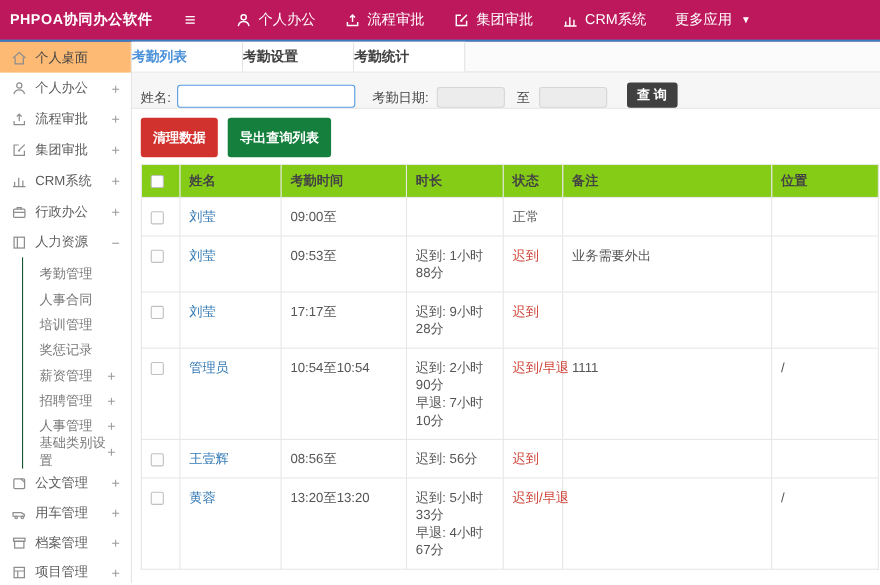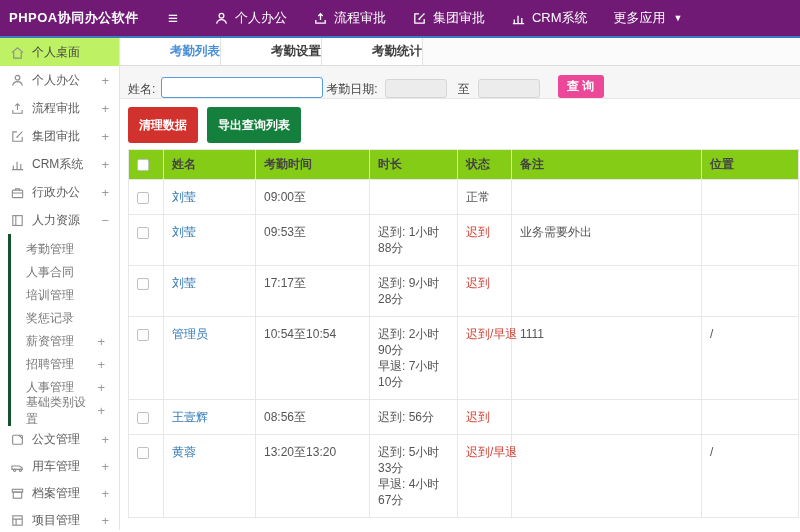--- a/index.html
+++ b/index.html
@@ -1,63 +1,63 @@
 <!DOCTYPE html>
 <html><head>
 <meta charset="utf-8">
 <style>
   *{box-sizing:border-box;margin:0;padding:0}
   html,body{width:800px;height:532px;overflow:hidden;background:#fff;
     font-family:"Liberation Sans",sans-serif;-webkit-font-smoothing:antialiased}
   a{text-decoration:none;color:inherit;cursor:pointer}
 
   
-  .topbar{height:38px;background:#701a75;border-bottom:2px solid #3a7ec2;
+  .topbar{height:38px;background:#be185d;border-bottom:2px solid #3a7ec2;
     display:flex;align-items:center;color:#fff}
   .logo{width:152px;padding-left:9px;font-size:13px;font-weight:bold;letter-spacing:.5px}
   .hamburger{font-size:17px;line-height:1;cursor:pointer;margin-left:16px;font-weight:bold}
   .topnav{display:flex;align-items:center;margin-left:36px;gap:26px;font-size:13px}
   .nav-item{display:flex;align-items:center;gap:6px;color:#fff;white-space:nowrap}
   .nicon{width:15px;height:15px;display:inline-flex}
   .nicon svg{width:15px;height:15px;stroke:currentColor;fill:none;stroke-width:1.4}
   .caret{font-size:9px;margin-left:2px}
 
   
   .layout{display:flex;height:492px}
 
   
   .sidebar{width:120px;flex-shrink:0;border-right:1px solid #e4e4e4;
     font-size:12px;color:#5c5c5c;overflow:hidden}
   .side-item{height:28px;display:flex;align-items:center;padding:0 10px;cursor:pointer}
-  .side-item.active{background:#bef264;color:#444}
+  .side-item.active{background:#fdba74;color:#444}
   .sicon{width:15px;height:15px;margin-right:7px;color:#8d8d8d;display:inline-flex;flex-shrink:0}
   .sicon svg{width:15px;height:15px;stroke:currentColor;fill:none;stroke-width:1.2}
   .plus{margin-left:auto;color:#9a9a9a;font-size:13px}
-  .subs{margin-left:8px;border-left:3px solid #14532d;padding:4px 0}
+  .subs{margin-left:20px;border-left:1px solid #14532d;padding:4px 0}
   .sub-item{height:23px;display:flex;align-items:center;padding-left:15px;color:#787878;cursor:pointer}
   .sub-item .plus{margin-right:14px}
   .bottom-group .side-item{height:27px}
 
   
   .content{flex:1;display:flex;flex-direction:column;min-width:0}
   .tabstrip{height:28px;background:#fbfbfb;border-bottom:1px solid #dcdcdc;display:flex}
-  .tab{width:101px;line-height:27px;text-align:right;font-size:12.5px;font-weight:bold;
+  .tab{width:101px;line-height:27px;text-align:left;font-size:12.5px;font-weight:bold;
     color:#404040;background:#fff;border-right:1px solid #e2e2e2;cursor:pointer}
   .tab.active{color:#4a90d9}
 
   .searchbar{height:33px;background:#f6f6f6;border-bottom:1px solid #e7e7e7;
     display:flex;align-items:flex-end;padding-left:8px;font-size:12px;color:#454545}
   .name-input{width:162px;height:21px;border:1px solid #569bdd;border-radius:3px;
     margin-left:6px;outline:none;padding:0 5px;font-size:12px;background:#fff}
-  .lbl-date{margin-left:3px}
+  .lbl-date{margin-left:15px}
   .date-input{width:62px;height:19px;background:#ececec;border:1px solid #d6d6d6;
     border-radius:3px;margin-left:7px;font-size:12px;padding:0 4px;color:#555}
   .lbl-to{margin:0 0 0 11px}
   .date-input.second{margin-left:8px}
-  .search-btn{margin-left:18px;width:46px;height:23px;background:#ec4899;color:#fff;
+  .search-btn{margin-left:18px;width:46px;height:23px;background:#404040;color:#fff;
     border:none;border-radius:3px;font-size:12px;font-weight:bold;cursor:pointer;line-height:23px}
 
   .actions{padding:8px 0 6px 8px;display:flex;gap:9px;background:#fff}
   .abtn{height:36px;padding:0 11px;border:none;border-radius:3px;color:#fff;
     font-size:12px;font-weight:bold;cursor:pointer}
   .btn-danger{background:#d2322d}
   .btn-info{background:#15803d}
 
   
   .tablewrap{margin-left:8px;width:670px}

